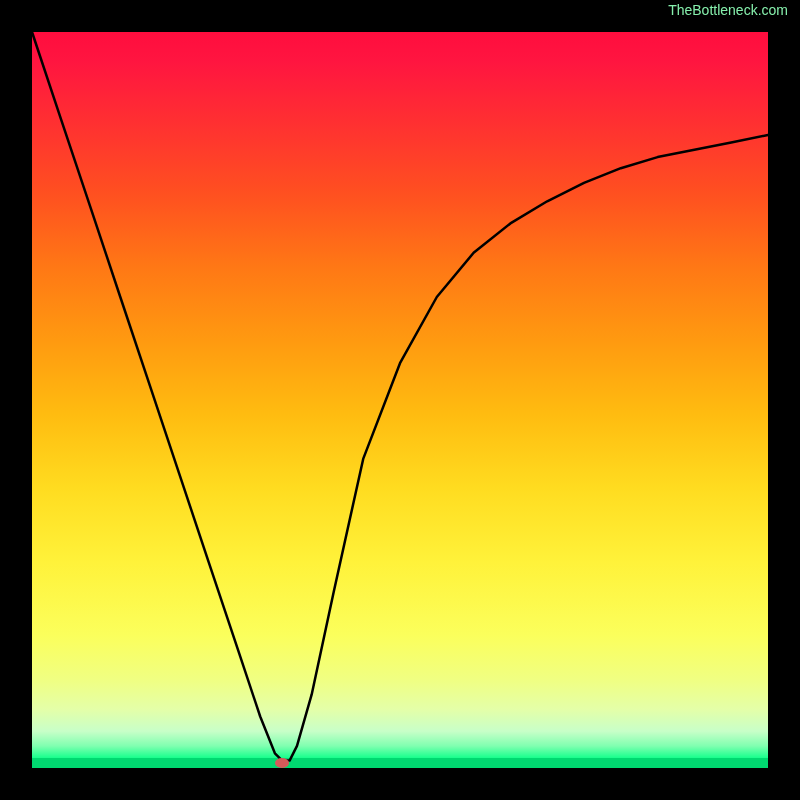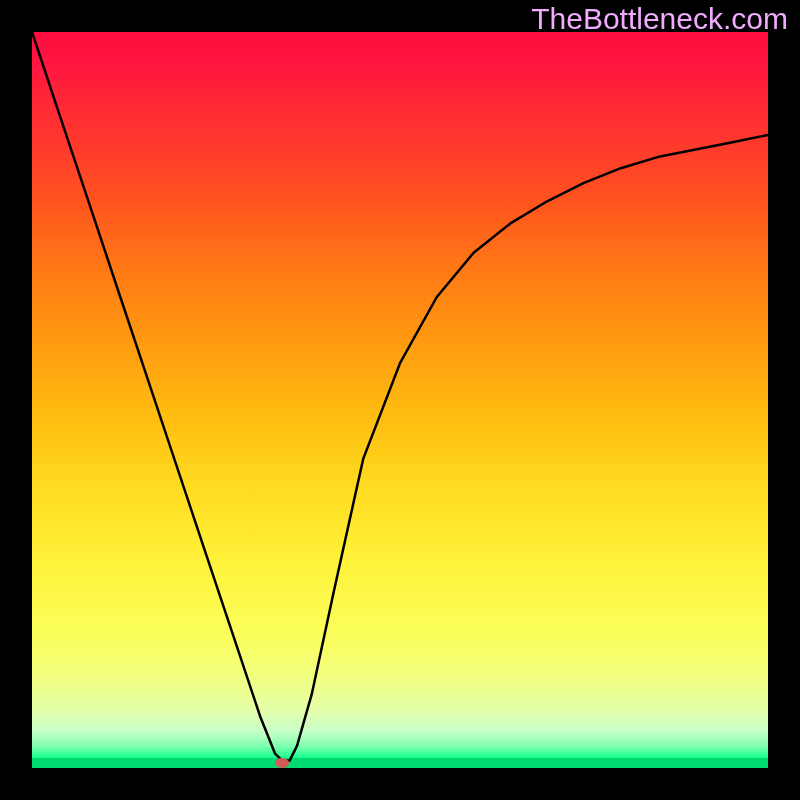--- a/index.html
+++ b/index.html
@@ -7,22 +7,22 @@
     width: 800px;
     height: 800px;
     background: #000;
     position: relative;
     font-family: Arial, sans-serif;
   }
   .watermark {
     position: absolute;
     top: 2px;
     right: 12px;
-    color: #f0abfc;
-    font-size: 30px;
+    color: #86efac;
+    font-size: 14px;
     font-weight: normal;
     z-index: 10;
   }
   .plot-area {
     position: absolute;
     left: 32px;
     top: 32px;
     width: 736px;
     height: 736px;
   }

